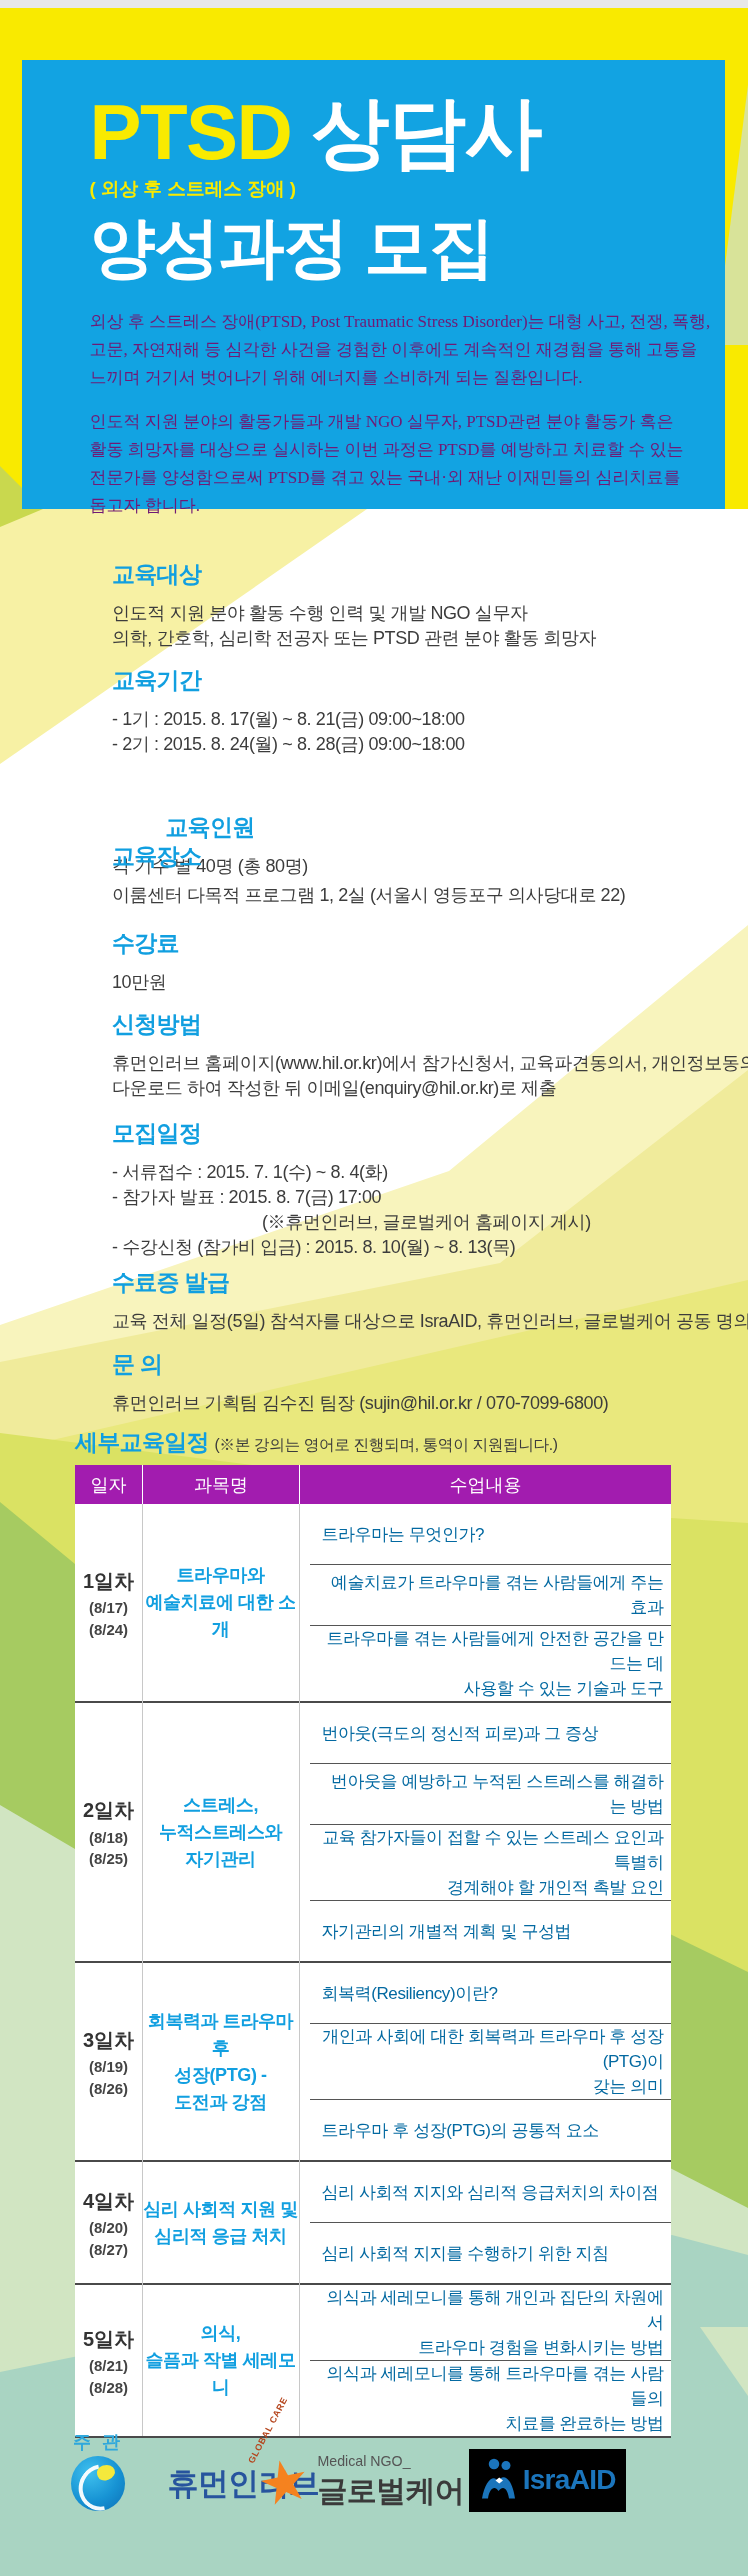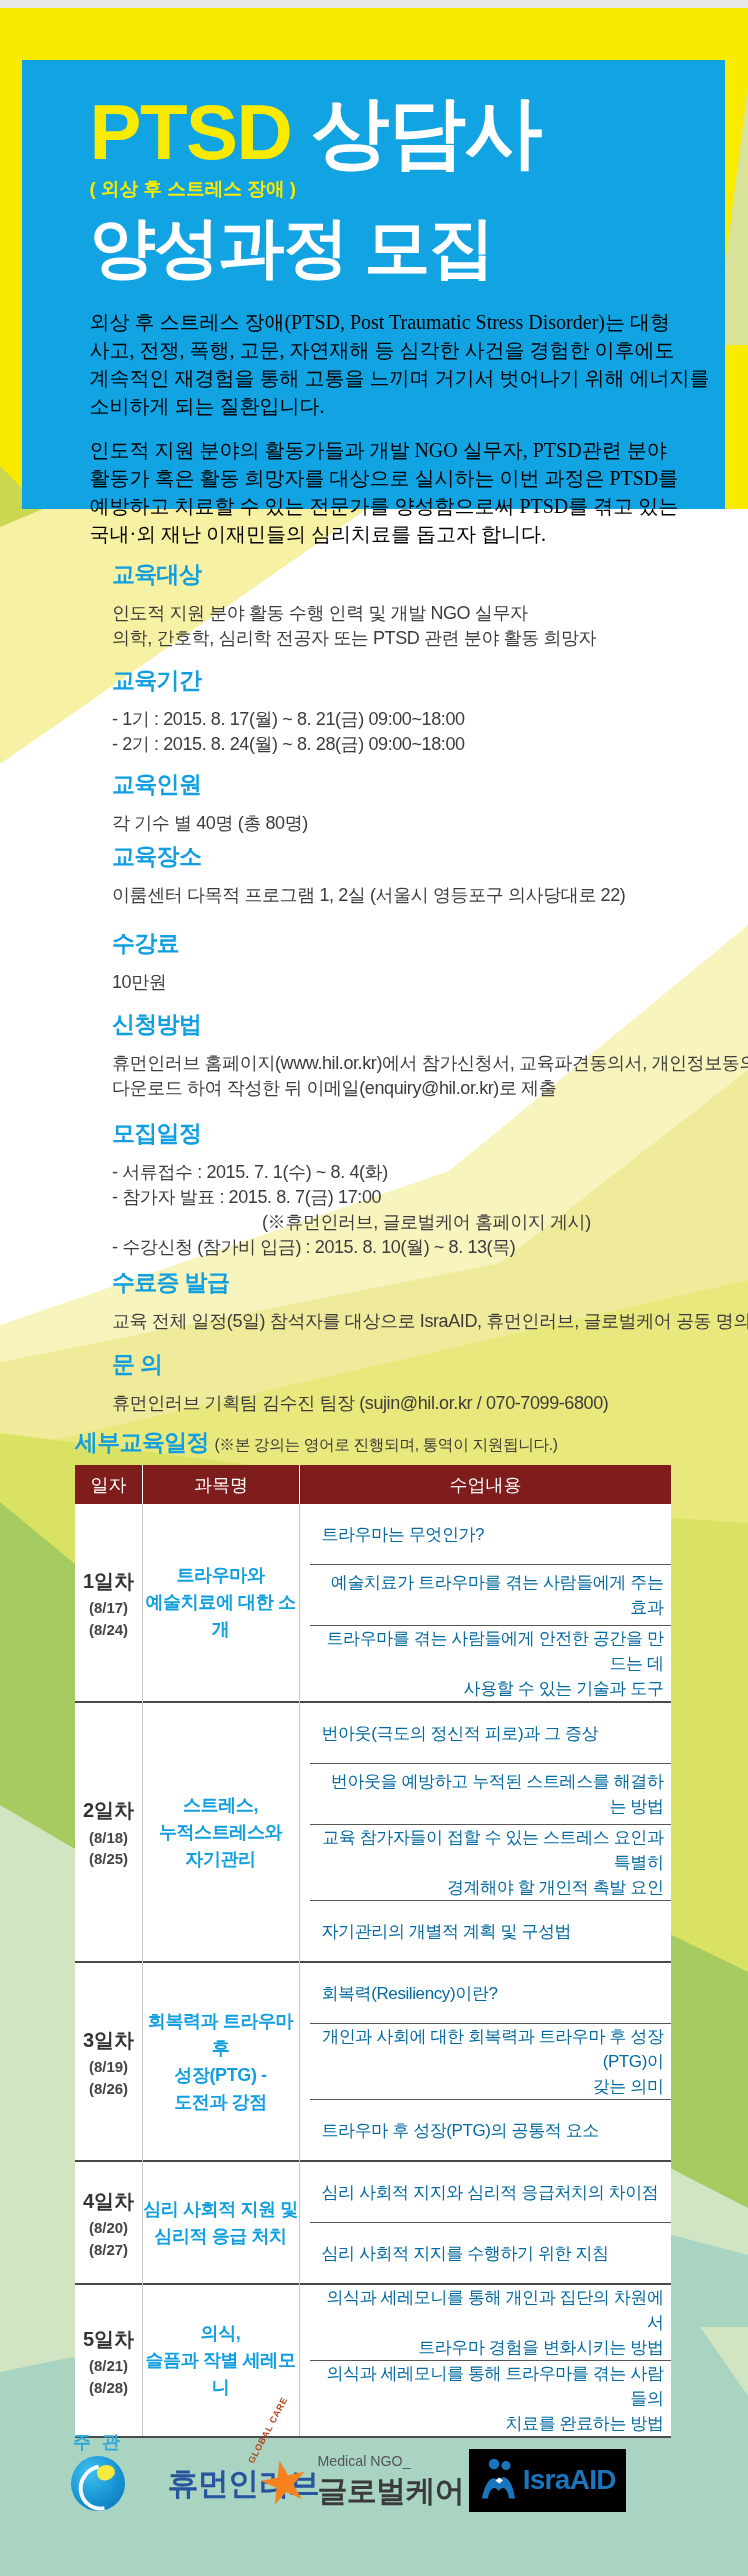--- a/index.html
+++ b/index.html
@@ -33,36 +33,36 @@
               clip-path:polygon(700px 2319px,748px 2319px,748px 2388px);}
 
   
   .hero{position:absolute;left:22.4px;top:52px;width:703px;height:449px;background:#12A3E2;
         padding:33px 0 0 67px;box-sizing:border-box;}
   .hero-title{font-size:78px;font-weight:bold;letter-spacing:-1.5px;line-height:1.0;}
   .hero-title .en{color:#F9EA00;}
   .hero-title .ko{color:#ffffff;}
   .hero-sub{color:#F9EA00;font-size:18.7px;font-weight:bold;margin-top:4.5px;letter-spacing:0px;}
   .hero-title2{color:#ffffff;font-size:66px;font-weight:bold;letter-spacing:-1.5px;margin-top:12px;line-height:1.0;}
-  .hero-paras{margin-top:28.4px;width:621px;color:#000000;
-              font-family:"Liberation Serif",serif;font-size:20px;line-height:28px;word-break:keep-all;}
+  .hero-paras{margin-top:28.4px;width:621px;color:#701a75;
+              font-family:"Liberation Serif",serif;font-size:17px;line-height:28px;word-break:keep-all;}
   .hero-paras p{margin:0 0 16.5px 0;}
 
   
   .section{position:absolute;left:112px;}
   .section h3{margin:0;font-size:23px;font-weight:bold;color:#119FE0;letter-spacing:-0.7px;}
   .section .body{margin-top:10.5px;font-size:18px;color:#3C3C3C;line-height:25px;letter-spacing:-0.4px;word-break:keep-all;}
   .section .body .line{white-space:pre;}
   .section .body .line.indent{padding-left:150px;}
 
   
   .sched-head{position:absolute;left:75px;top:1419px;font-size:23px;font-weight:bold;color:#119FE0;letter-spacing:-0.7px;}
   .sched-note{font-size:15.7px;font-weight:normal;color:#3C3C3C;letter-spacing:-0.4px;}
   .table{position:absolute;left:75px;top:1457px;width:596px;}
-  .thead{display:grid;grid-template-columns:67px 157px 372px;height:39px;background:#7f1d1d;}
+  .thead{display:grid;grid-template-columns:67px 157px 372px;height:39px;background:#a21caf;}
   .thead .hcell{display:flex;align-items:center;justify-content:center;color:#fff;font-size:18px;}
   .thead .hcell + .hcell{border-left:1.5px solid #ffffff;}
   .tbody{position:relative;background:#ffffff;border-bottom:2.2px solid #4a4a4a;}
   .vrule{position:absolute;top:0;bottom:0;width:0.7px;background:#c8c8c8;}
   .trow{display:grid;grid-template-columns:67px 157px 372px;}
   .trow + .trow{border-top:2.2px solid #4a4a4a;}
   .cell-day{display:flex;flex-direction:column;align-items:center;justify-content:center;}
   .day-label{font-size:20px;font-weight:bold;color:#333;}
   .day-date{font-size:15px;font-weight:bold;color:#444;margin-top:4.5px;}
   .cell-subject{display:flex;align-items:center;justify-content:center;text-align:center;
@@ -136,21 +136,21 @@
           <div class="line">의학, 간호학, 심리학 전공자 또는 PTSD 관련 분야 활동 희망자</div>
         </div>
       </div>
       <div class="section" style="top: 657px;">
         <h3>교육기간</h3>
         <div class="body">
           <div class="line">- 1기 : 2015. 8. 17(월) ~ 8. 21(금) 09:00~18:00</div>
           <div class="line">- 2기 : 2015. 8. 24(월) ~ 8. 28(금) 09:00~18:00</div>
         </div>
       </div>
-      <div class="section" style="top: 761px;">
+      <div class="section" style="top: 804px; text-align: center;">
         <h3>교육인원</h3>
         <div class="body">
           <div class="line">각 기수 별 40명 (총 80명)</div>
         </div>
       </div>
       <div class="section" style="top: 833px;">
         <h3>교육장소</h3>
         <div class="body">
           <div class="line">이룸센터 다목적 프로그램 1, 2실 (서울시 영등포구 의사당대로 22)</div>
         </div>

